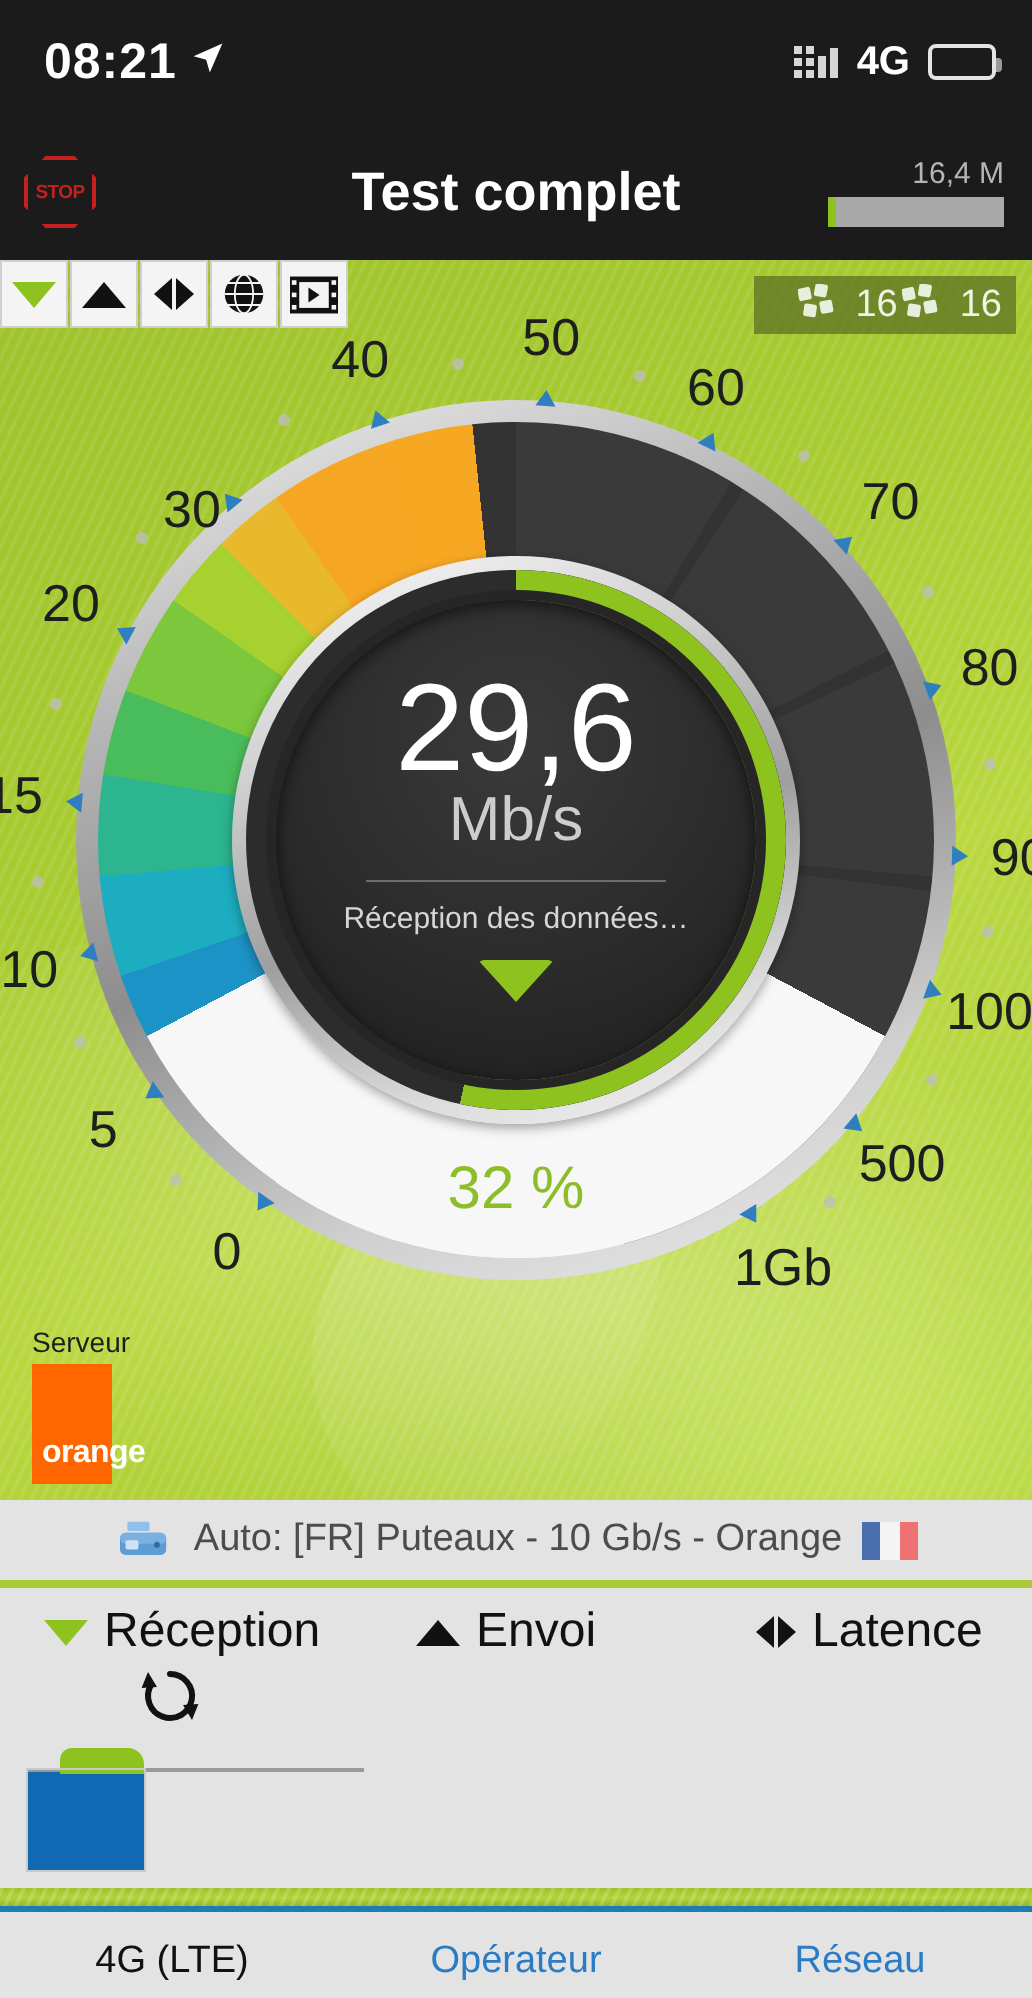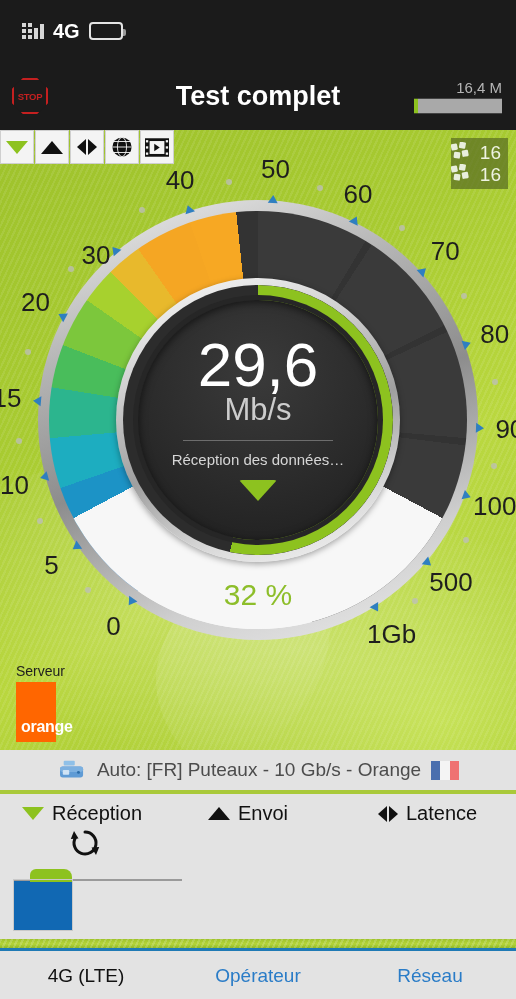--- a/index.html
+++ b/index.html
@@ -103,22 +103,22 @@
   }
   .tri-down{ width:0;height:0;border-left:11px solid transparent;border-right:11px solid transparent;border-top:13px solid #8dc21f; }
   .tri-up{ width:0;height:0;border-left:11px solid transparent;border-right:11px solid transparent;border-bottom:13px solid #111; }
   .lat-ic{ display:flex; gap:2px; }
   .lat-l{ width:0;height:0;border-top:8px solid transparent;border-bottom:8px solid transparent;border-right:9px solid #111; }
   .lat-r{ width:0;height:0;border-top:8px solid transparent;border-bottom:8px solid transparent;border-left:9px solid #111; }
 
   
   #conn-badge{
     position:absolute; right:8px; top:8px; z-index:6;
-    background:rgba(90,110,35,0.72); padding:4px 7px 5px 0;
-    display:flex; flex-direction:column; gap:2px;
+    background:rgba(90,110,35,0.72); padding:4px 7px 5px 22px;
+    display:flex; flex-direction:row; gap:2px;
   }
   .badge-row{ display:flex; align-items:center; gap:7px; }
   .badge-num{ color:#eef3e2; font-size:19px; line-height:19px; }
 
   
   #gauge-wrap{ position:absolute; left:38px; top:70px; width:440px; height:440px; }
   .ring{ position:absolute; border-radius:50%; }
   #ring-bevel{
     inset:0; border-radius:50%;
     background:linear-gradient(160deg,#f2f2f2 0%, #b6b6b6 28%, #8d8d8d 52%, #cfcfcf 78%, #ededed 100%);
@@ -227,21 +227,21 @@
   #srv-text{ color:#4c4c4c; font-size:19px; }
   .flag{ width:28px; height:19px; display:flex; }
   .fb{ flex:1; background:#4a6fae; }
   .fw{ flex:1; background:#f4f4f4; }
   .fr{ flex:1; background:#ef7272; }
 
   
   #legend-sec{ background:#e3e3e3; padding:8px 0 0; }
   #legend-row{ display:flex; align-items:center; padding:0 22px; }
   .leg{ display:flex; align-items:center; gap:8px; }
-  .leg-txt{ font-size:20px; color:#111; }
+  .leg-txt{ font-size:24px; color:#111; }
   #leg1{ width:186px; }
   #leg2{ width:170px; }
   #refresh-wrap{ height:36px; display:flex; align-items:center; padding-left:70px; }
 
   
   #chart-area{ background:#e3e3e3; height:78px; position:relative; }
   #chart-blue{
     position:absolute; left:14px; top:20px; width:58px; height:50px;
     background:#1168b3;
   }
@@ -274,20 +274,28 @@
     background:#e3e3e3; display:flex; padding:14px 0 16px;
   }
   .info-col{ flex:1; text-align:center; }
   .info-hdr{ color:#2a7cc7; font-size:19px; margin-bottom:9px; }
   .info-val{ color:#111; font-size:19px; }
 </style>
 </head>
 <body>
 
 <div id="statusbar">
+  <div class="sb-left">
+    <span id="clock">08:21</span>
+    <span class="loc-arrow">
+      <svg width="18" height="18" viewBox="0 0 20 20">
+          <path d="M18 2 L2 9 L9 11 L11 18 Z" fill="#ffffff"></path>
+        </svg>
+    </span>
+  </div>
   <div class="sb-right">
     <span class="sigbars">
       <span class="sigcol">
           <span class="sigdot"></span>
           <span class="sigdot"></span>
           <span class="sigdot"></span>
         </span>
       <span class="sigcol">
           <span class="sigdot"></span>
           <span class="sigdot"></span>

